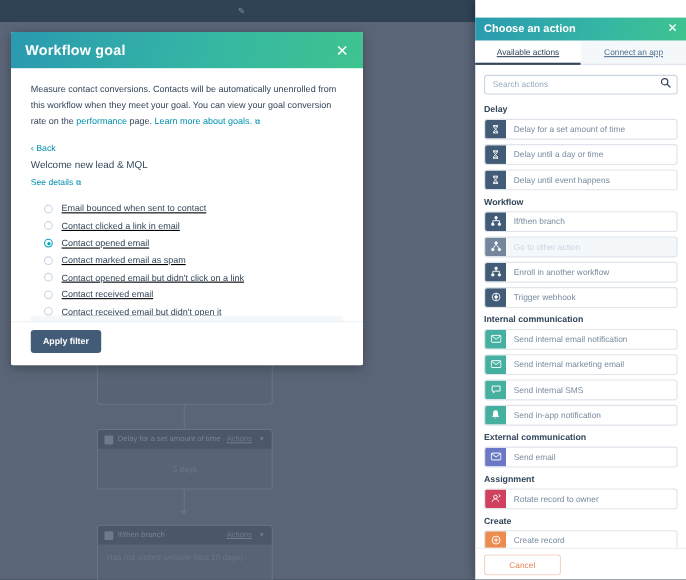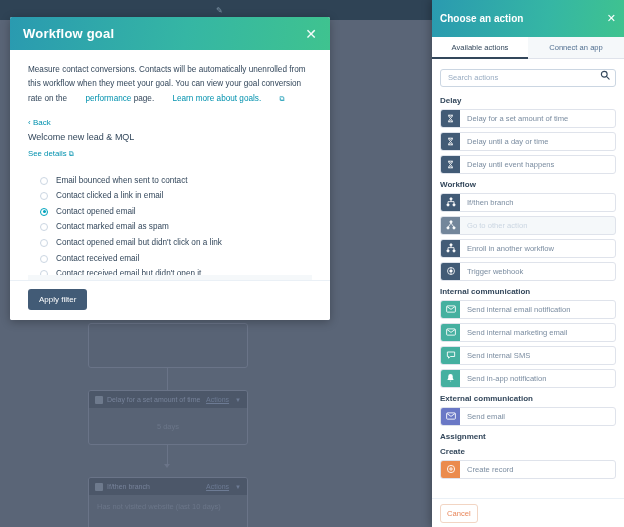--- a/index.html
+++ b/index.html
@@ -44,84 +44,85 @@
   .wf-card .body.left { justify-content: flex-start; align-items: flex-start; padding: 7px 8px; }
   .connector { position: absolute; width: 1px; background: #6a7488; }
   .arrow {
     position: absolute; width: 0; height: 0;
     border-left: 3px solid transparent; border-right: 3px solid transparent;
     border-top: 4px solid #6a7488;
   }
 
   
   .modal {
-    position: absolute; left: 10px; top: 17px; width: 320px; height: 303px;
+    position: absolute; left: 10px; top: 29px; width: 320px; height: 303px;
     background: #fff; border-radius: 2px; box-shadow: 0 2px 10px rgba(0,0,0,.28);
     display: flex; flex-direction: column; overflow: hidden;
   }
   .modal-head {
     height: 33px; flex: none;
     background: linear-gradient(100deg, #2a9ab0 0%, #35b6a4 55%, #3fc38f 100%);
     display: flex; align-items: center; padding: 0 13px; color: #fff;
   }
   .modal-head .t { font-size: 13px; font-weight: bold; flex: 1; letter-spacing: .2px; }
   .modal-head .x { font-size: 14px; line-height: 1; cursor: pointer; opacity: .95; }
   .modal-body { flex: 1; padding: 13px 18px 0 18px; overflow: hidden; position: relative; }
   .intro { font-size: 8.2px; line-height: 1.75; color: #33475b; }
-  .lnk { color: #0091ae; text-decoration: none; margin-left: 16px; }
+  .lnk { color: #0091ae; text-decoration: none; }
   .ext { font-size: 7px; }
   .back {
     margin-top: 12px; font-size: 8px; color: #0091ae; display: inline-block;
   }
   .goal-name { margin-top: 3px; font-size: 9px; font-weight: normal; color: #33475b; }
   .see-det { margin-top: 1px; font-size: 7.8px; color: #0091ae; display: inline-block; }
   .opts { margin-top: 9px; }
-  .opt { display: flex; align-items: flex-end; height: 15.6px; padding-left: 12px; }
+  .opt { display: flex; align-items: center; height: 15.6px; padding-left: 12px; text-decoration: underline; }
   .radio {
     width: 8px; height: 8px; border-radius: 50%; border: 1px solid #cbd6e2;
     background: #fff; flex: none; margin-right: 8px; position: relative;
   }
   .radio.sel { border-color: #00a4bd; }
   .radio.sel::after {
     content: ""; position: absolute; left: 1.5px; top: 1.5px;
     width: 3px; height: 3px; border-radius: 50%; background: #00a4bd;
   }
   .opt-label { font-size: 8.2px; color: #33475b; }
   .modal-foot {
     flex: none; height: 40px; border-top: 1px solid #eaf0f6;
     background: #fff; padding: 7px 18px 0 18px;
   }
   .btn-apply {
     background: #425b76; color: #fff; border: none; border-radius: 3px;
     font-size: 8px; padding: 6px 11px; cursor: pointer;
     font-family: "Liberation Sans", sans-serif;
+    font-weight: bold;
   }
   .foot-rule {
     position: absolute; left: 18px; right: 18px; bottom: 0;
     height: 5px; background: #f5f8fa;
   }
 
   
   .panel {
     position: absolute; right: 0; top: 0; width: 192px; height: 527px;
     background: #fff; box-shadow: -2px 0 8px rgba(0,0,0,.25);
     display: flex; flex-direction: column;
   }
   .panel-head {
-    height: 37px; flex: none;
+    height: 21px; flex: none;
     background: linear-gradient(100deg, #2a9ab0 0%, #35b6a4 60%, #3fc38f 100%);
-    display: flex; align-items: center; padding: 0 8px; color: #fff;
+    display: flex; align-items: center; padding: 0 8px; color: #fff; margin-top: 16px;
   }
   .panel-head .t { font-size: 10px; font-weight: bold; flex: 1; }
   .panel-head .x { font-size: 11px; line-height: 1; cursor: pointer; }
   .tabs { display: flex; flex: none; height: 22px; }
   .tab {
     flex: 1; display: flex; align-items: center; justify-content: center;
     font-size: 7.6px; color: #516f90; background: #f5f8fa;
-    border-bottom: 1px solid #dfe3eb; cursor: pointer;
+    border-bottom: 1px solid #dfe3eb; cursor: pointer; text-decoration: underline;
   }
   .tab.active {
     background: #fff; color: #33475b; border-bottom: 2px solid #33475b;
   }
   .panel-scroll { flex: 1; overflow: hidden; padding: 7px 8px 0 8px; }
   .search-wrap { position: relative; margin-bottom: 9px; }
   .search-input {
     width: 100%; height: 18px; border: 1px solid #cbd6e2; border-radius: 3px;
     font-size: 7.6px; color: #7c98b6; padding: 0 20px 0 7px;
     font-family: "Liberation Sans", sans-serif; background: #fff; outline: none;
@@ -149,21 +150,21 @@
   }
   .action-row.disabled { background: #f5f8fa; cursor: default; }
   .action-row.disabled .lb { color: #cbd6e2; }
   .action-row.disabled .ic { opacity: .72; }
   .panel-foot {
     flex: none; height: 29px; border-top: 1px solid #eaf0f6;
     display: flex; align-items: center; padding: 0 8px;
   }
   .btn-cancel {
     border: 1px solid #f2d5c3; color: #e8865a; background: #fff;
-    border-radius: 3px; font-size: 7.6px; padding: 4px 6px; cursor: pointer;
+    border-radius: 3px; font-size: 7.6px; padding: 4px 22px; cursor: pointer;
     font-family: "Liberation Sans", sans-serif;
   }
   svg { display: block; }
 </style>
 </head>
 <body>
 
 <div id="root">
 
   <div class="app-topbar">
@@ -396,20 +397,30 @@
         <span class="ic" style="background:#6a78c6">
           <svg width="10" height="8" viewBox="0 0 16 12" fill="none" stroke="currentColor" stroke-width="1.4">
             <rect x="1" y="1" width="14" height="10" rx="1.2"></rect>
               <path d="m1.6 2 6.4 4.6L14.4 2"></path>
           </svg>
         </span>
         <span class="lb">Send email</span>
       </div>
 
       <div class="grp-title">Assignment</div>
+      <div class="action-row">
+        <span class="ic" style="background:#d0415f">
+          <svg width="10" height="10" viewBox="0 0 16 16" fill="none" stroke="currentColor" stroke-width="1.4">
+            <circle cx="7" cy="6" r="2.6"></circle>
+              <path d="M2.6 13c0-2.4 2-4 4.4-4s4.4 1.6 4.4 4"></path>
+            <path d="M12 2.6 14 4.4l-2 1.8" stroke-linecap="round"></path>
+          </svg>
+        </span>
+        <span class="lb">Rotate record to owner</span>
+      </div>
 
       <div class="grp-title">Create</div>
       <div class="action-row">
         <span class="ic" style="background:#eb8b4d">
           <svg width="10" height="10" viewBox="0 0 16 16" fill="none" stroke="currentColor" stroke-width="1.4">
             <circle cx="8" cy="8" r="5.8"></circle>
               <path d="M8 5.2v5.6M5.2 8h5.6" stroke-linecap="round"></path>
           </svg>
         </span>
         <span class="lb">Create record</span>

